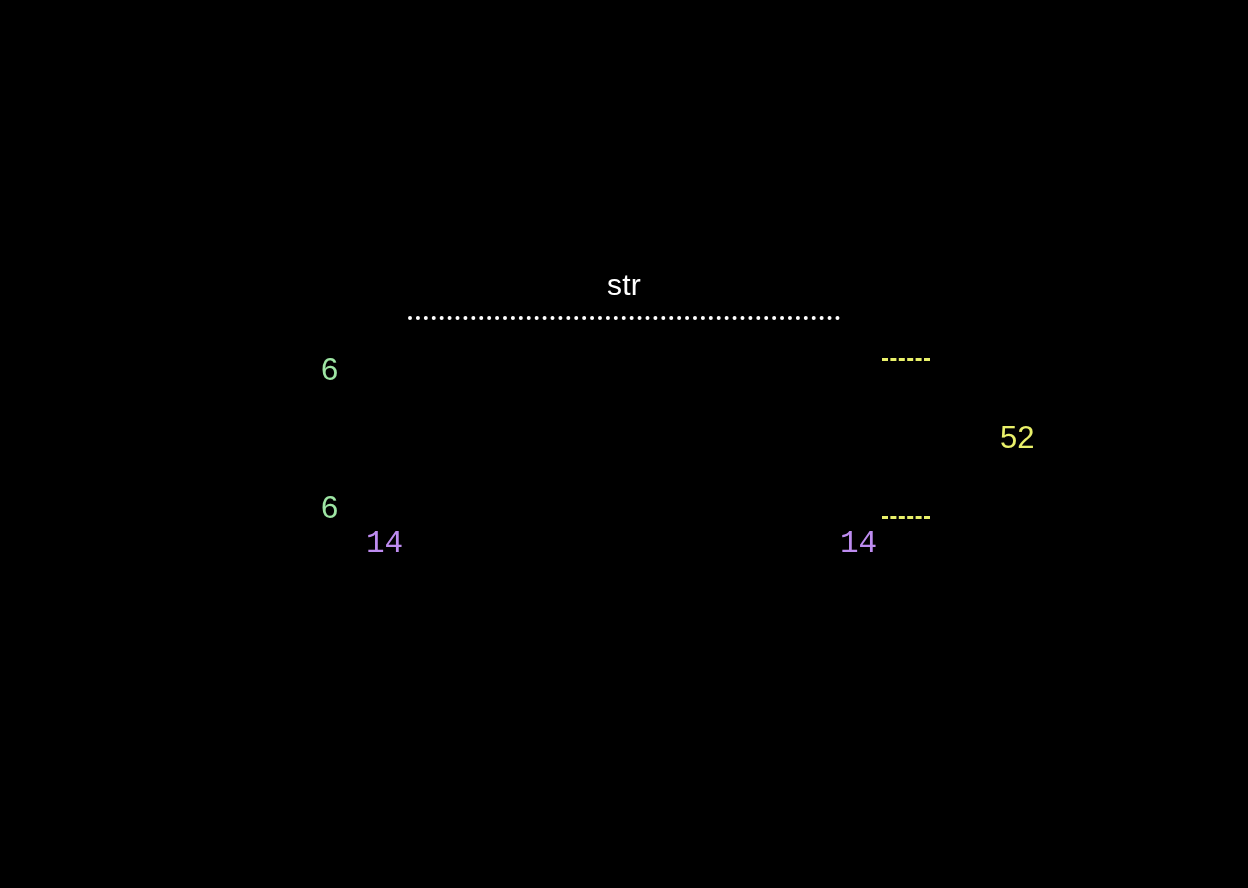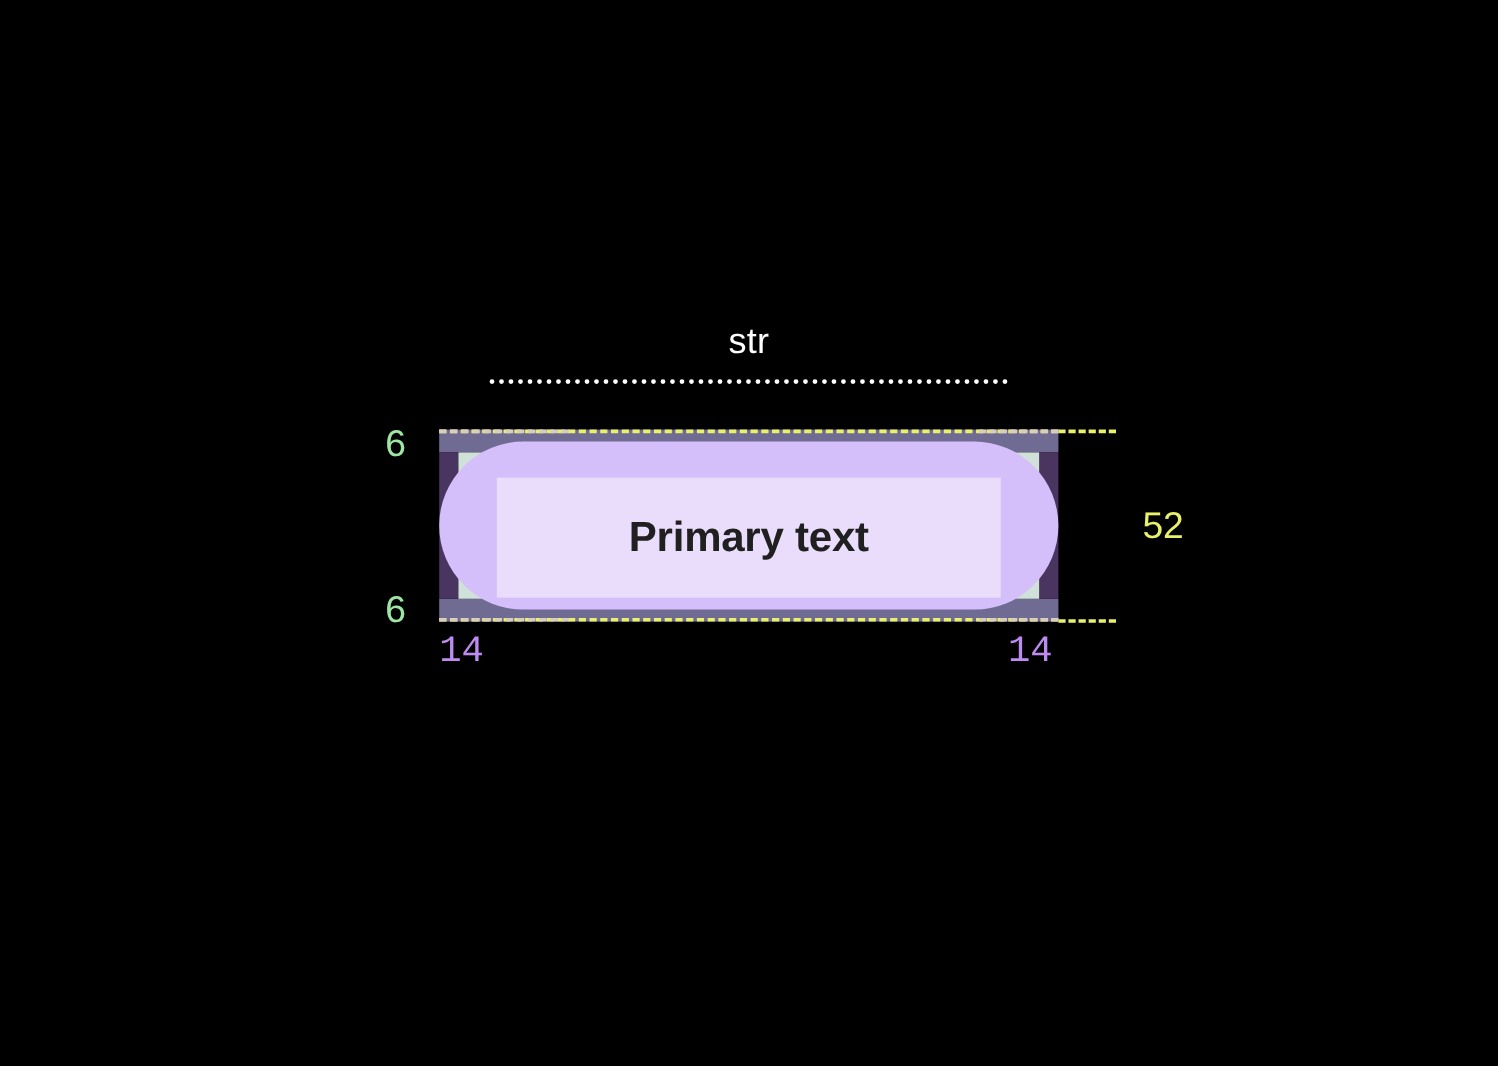--- a/index.html
+++ b/index.html
@@ -160,57 +160,34 @@
     white-space: nowrap;
   }
   .measure.pad-v   { color: #9EE6A4; }
   .measure.pad-h   { color: #BE8CF0; font-family: Liberation Mono, monospace; }
   .measure.height  { color: #E9F06A; }
 
   .m-top-left    { left: 321px; top: 352px; }
   .m-bottom-left { left: 321px; top: 490px; }
   .m-h-left      { left: 366px; top: 526px; }
   .m-h-right     { left: 840px; top: 526px; }
-  .m-height      { left: 952px; top: 420px; }
+  .m-height      { left: 1000px; top: 420px; }
 </style>
 </head>
 <body>
 
 <div id="stage">
 
   <div class="str-label">str</div>
 
   <div class="str-guide"></div>
 
   <div class="rule-ext top"></div>
   <div class="rule-ext bottom"></div>
 
-  <div class="box-outer">
-
-    <div class="pad-band top"></div>
-    <div class="pad-band bottom"></div>
-
-    <div class="side-gutter left"></div>
-    <div class="side-gutter right"></div>
-
-    <div class="green-layer"></div>
-
-    <div class="pill">
-      <div class="pill-inner">
-        <span class="pill-text">Primary text</span>
-      </div>
-    </div>
-
-    <div class="edge-rule top"></div>
-    <div class="edge-rule bottom"></div>
-    <div class="edge-rule-soft top"></div>
-    <div class="edge-rule-soft top right"></div>
-    <div class="edge-rule-soft bottom"></div>
-    <div class="edge-rule-soft bottom right"></div>
-  </div>
 
   <div class="measure pad-v m-top-left">6</div>
 
   <div class="measure pad-v m-bottom-left">6</div>
 
   <div class="measure pad-h m-h-left">14</div>
 
   <div class="measure pad-h m-h-right">14</div>
 
   <div class="measure height m-height">52</div>

